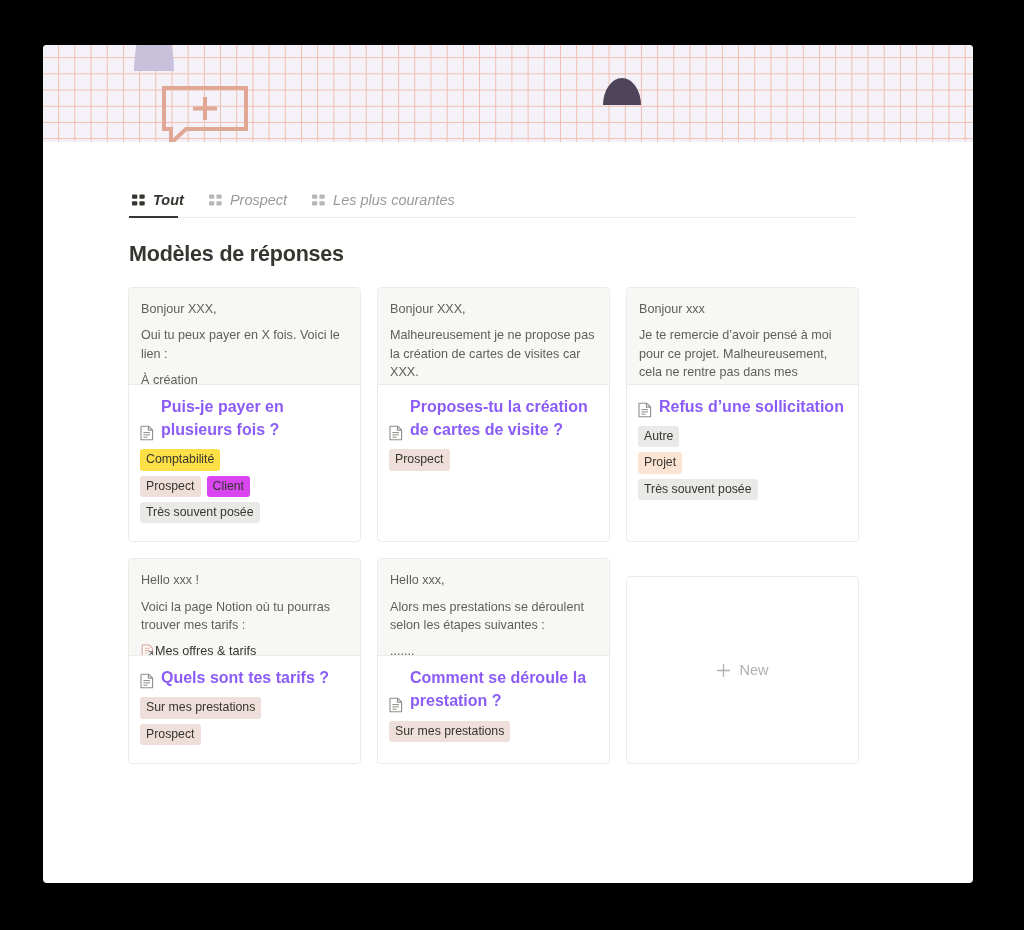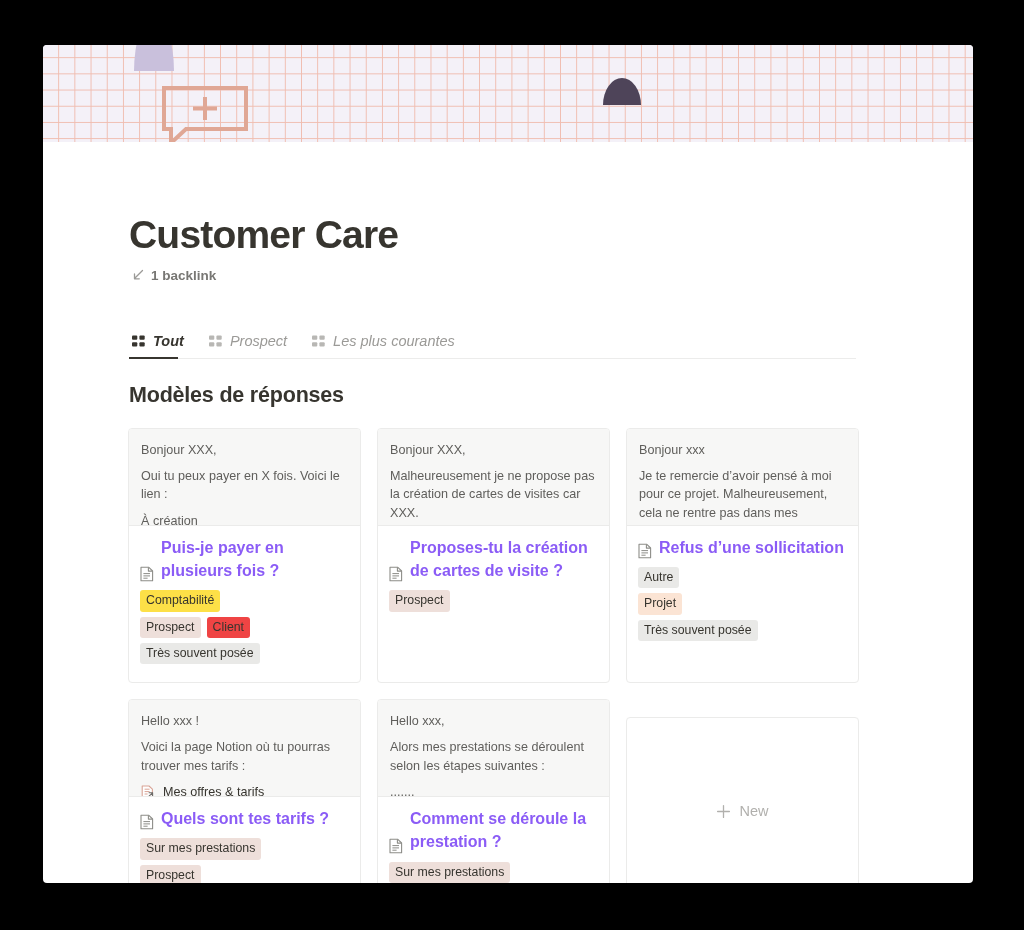--- a/index.html
+++ b/index.html
@@ -145,21 +145,21 @@
   .card-preview p {
     font-size: 12.6px;
     line-height: 1.45;
     color: #5f5e5b;
     margin-bottom: 8px;
   }
   .card-preview p:last-child { margin-bottom: 0; }
   .inline-link {
     display: inline-flex;
     align-items: center;
-    gap: 8px;
+    gap: 0;
     font-size: 12.6px;
     color: #37352f;
     border-bottom: 1px solid #cfcfcd;
     padding-bottom: 1px;
     text-align: right;
   }
   .card-body {
     padding: 10px 11px 13px 11px;
     flex: 1;
   }
@@ -212,29 +212,20 @@
     <div class="dome" id="dome-light"></div>
     <div class="dome" id="dome-dark"></div>
     <svg id="speech-icon" viewBox="0 0 88 60" fill="none">
       <path d="M3 3 H85 V44 H25 L10 58 V44 H3 Z" stroke="#e0a795" stroke-width="4" fill="none"></path>
       <path d="M44 12 V35 M32 23.5 H56" stroke="#e0a795" stroke-width="4"></path>
     </svg>
   </div>
 
   <div id="page">
 
-    <div id="title-block">
-      <div id="page-title">Customer Care</div>
-      <div id="backlink-row">
-        <svg id="backlink-icon" width="12" height="12" viewBox="0 0 12 12">
-          <path d="M10.5 1.5 L2.5 9.5 M2.5 5 V9.8 H7.3" stroke="#9b9a97" stroke-width="1.3" fill="none" stroke-linecap="round" stroke-linejoin="round"></path>
-        </svg>
-        <span>1 backlink</span>
-      </div>
-    </div>
 
     <div id="tabs-wrap">
 
       <div class="tab active">
         <svg class="grid-ico" width="15" height="15" viewBox="0 0 15 15">
           <rect x="1" y="1.5" width="5.3" height="4.3" rx="1" fill="#37352f"></rect>
           <rect x="8.4" y="1.5" width="5.3" height="4.3" rx="1" fill="#37352f"></rect>
           <rect x="1" y="8.2" width="5.3" height="4.3" rx="1" fill="#37352f"></rect>
           <rect x="8.4" y="8.2" width="5.3" height="4.3" rx="1" fill="#37352f"></rect>
         </svg>
@@ -280,21 +271,21 @@
               <path d="M8.4 1.4 V5.1 H12.4" fill="none" stroke="#8d8d88" stroke-width="1.1" stroke-linejoin="round"></path>
               <path d="M3.4 7.6 H10 M3.4 9.9 H10 M3.4 12.2 H7.6" stroke="#8d8d88" stroke-width="1"></path>
             </svg>
             <span>Puis-je payer en plusieurs fois ?</span>
           </div>
           <div class="tag-row">
             <span class="tag" style="background:#fde047">Comptabilité</span>
           </div>
           <div class="tag-row">
             <span class="tag" style="background:#eedfda">Prospect</span>
-            <span class="tag" style="background:#ef4444">Client</span>
+            <span class="tag" style="background:#d946ef">Client</span>
           </div>
           <div class="tag-row">
             <span class="tag" style="background:#e9e9e7">Très souvent posée</span>
           </div>
         </div>
       </div>
 
       <div class="card">
         <div class="card-preview">
           <p>Bonjour XXX,</p>

